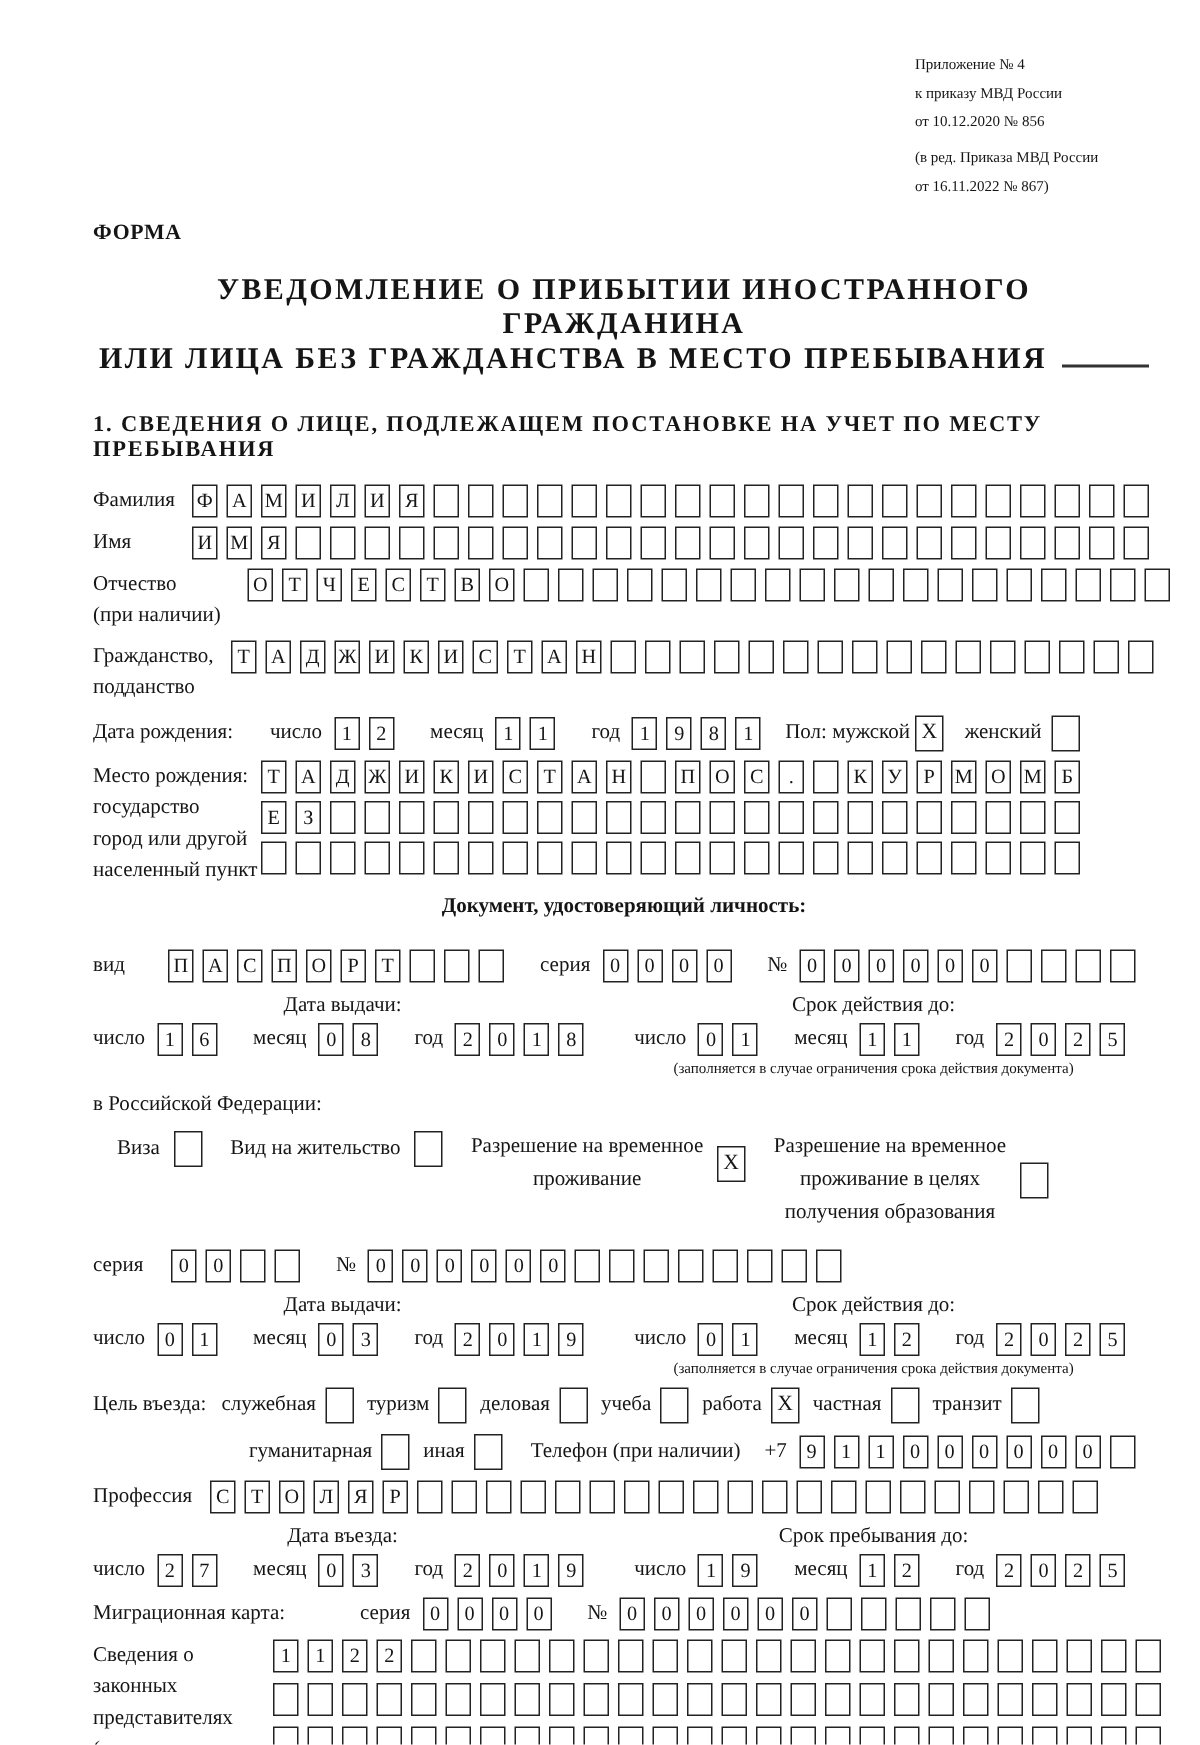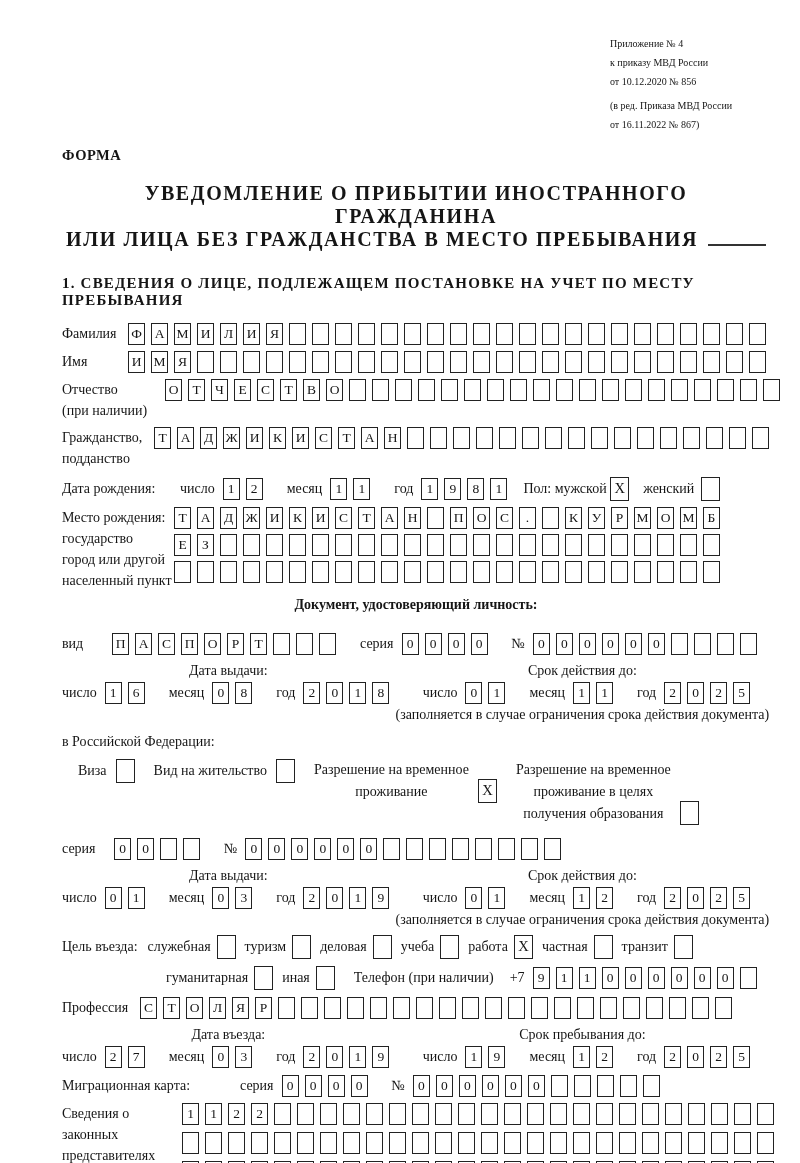--- a/index.html
+++ b/index.html
@@ -36,25 +36,25 @@
   .bold{font-weight:bold;}
   .dochead{margin:2px 0 20px 0;}
 
   .dates{display:flex;margin-bottom:7px;}
   .dcol.left{width:47%;}
   .dcol.right{width:53%;}
   .dhead{text-align:center;margin-bottom:3px;}
   .dline{display:flex;align-items:center;white-space:nowrap;}
   .dline.indent{padding-left:28px;}
   .grp{margin-right:10px;white-space:nowrap;}
-  .dnote{font-size:14px;text-align:center;margin-top:3px;}
+  .dnote{font-size:10px;text-align:center;margin-top:3px;}
 
   .para{line-height:23px;}
   .cbrow{display:flex;align-items:flex-start;margin-top:6px;margin-bottom:13px;margin-left:16px;}
-  .cbitem{display:flex;align-items:flex-end;margin-right:19px;}
+  .cbitem{display:flex;align-items:center;margin-right:19px;}
   .cbitem .cbtext{text-align:center;line-height:22px;}
   .cbitem .cb{margin-left:9px;flex:0 0 auto;}
   .cbitem.single{align-items:center;}
 
   .optrow{display:flex;align-items:center;margin-bottom:7px;white-space:nowrap;}
   .opt{display:flex;align-items:center;margin-right:9px;}
   .opt .cb{margin-left:6px;}
   .optrow.second{padding-left:104px;}
 </style>
 </head>

